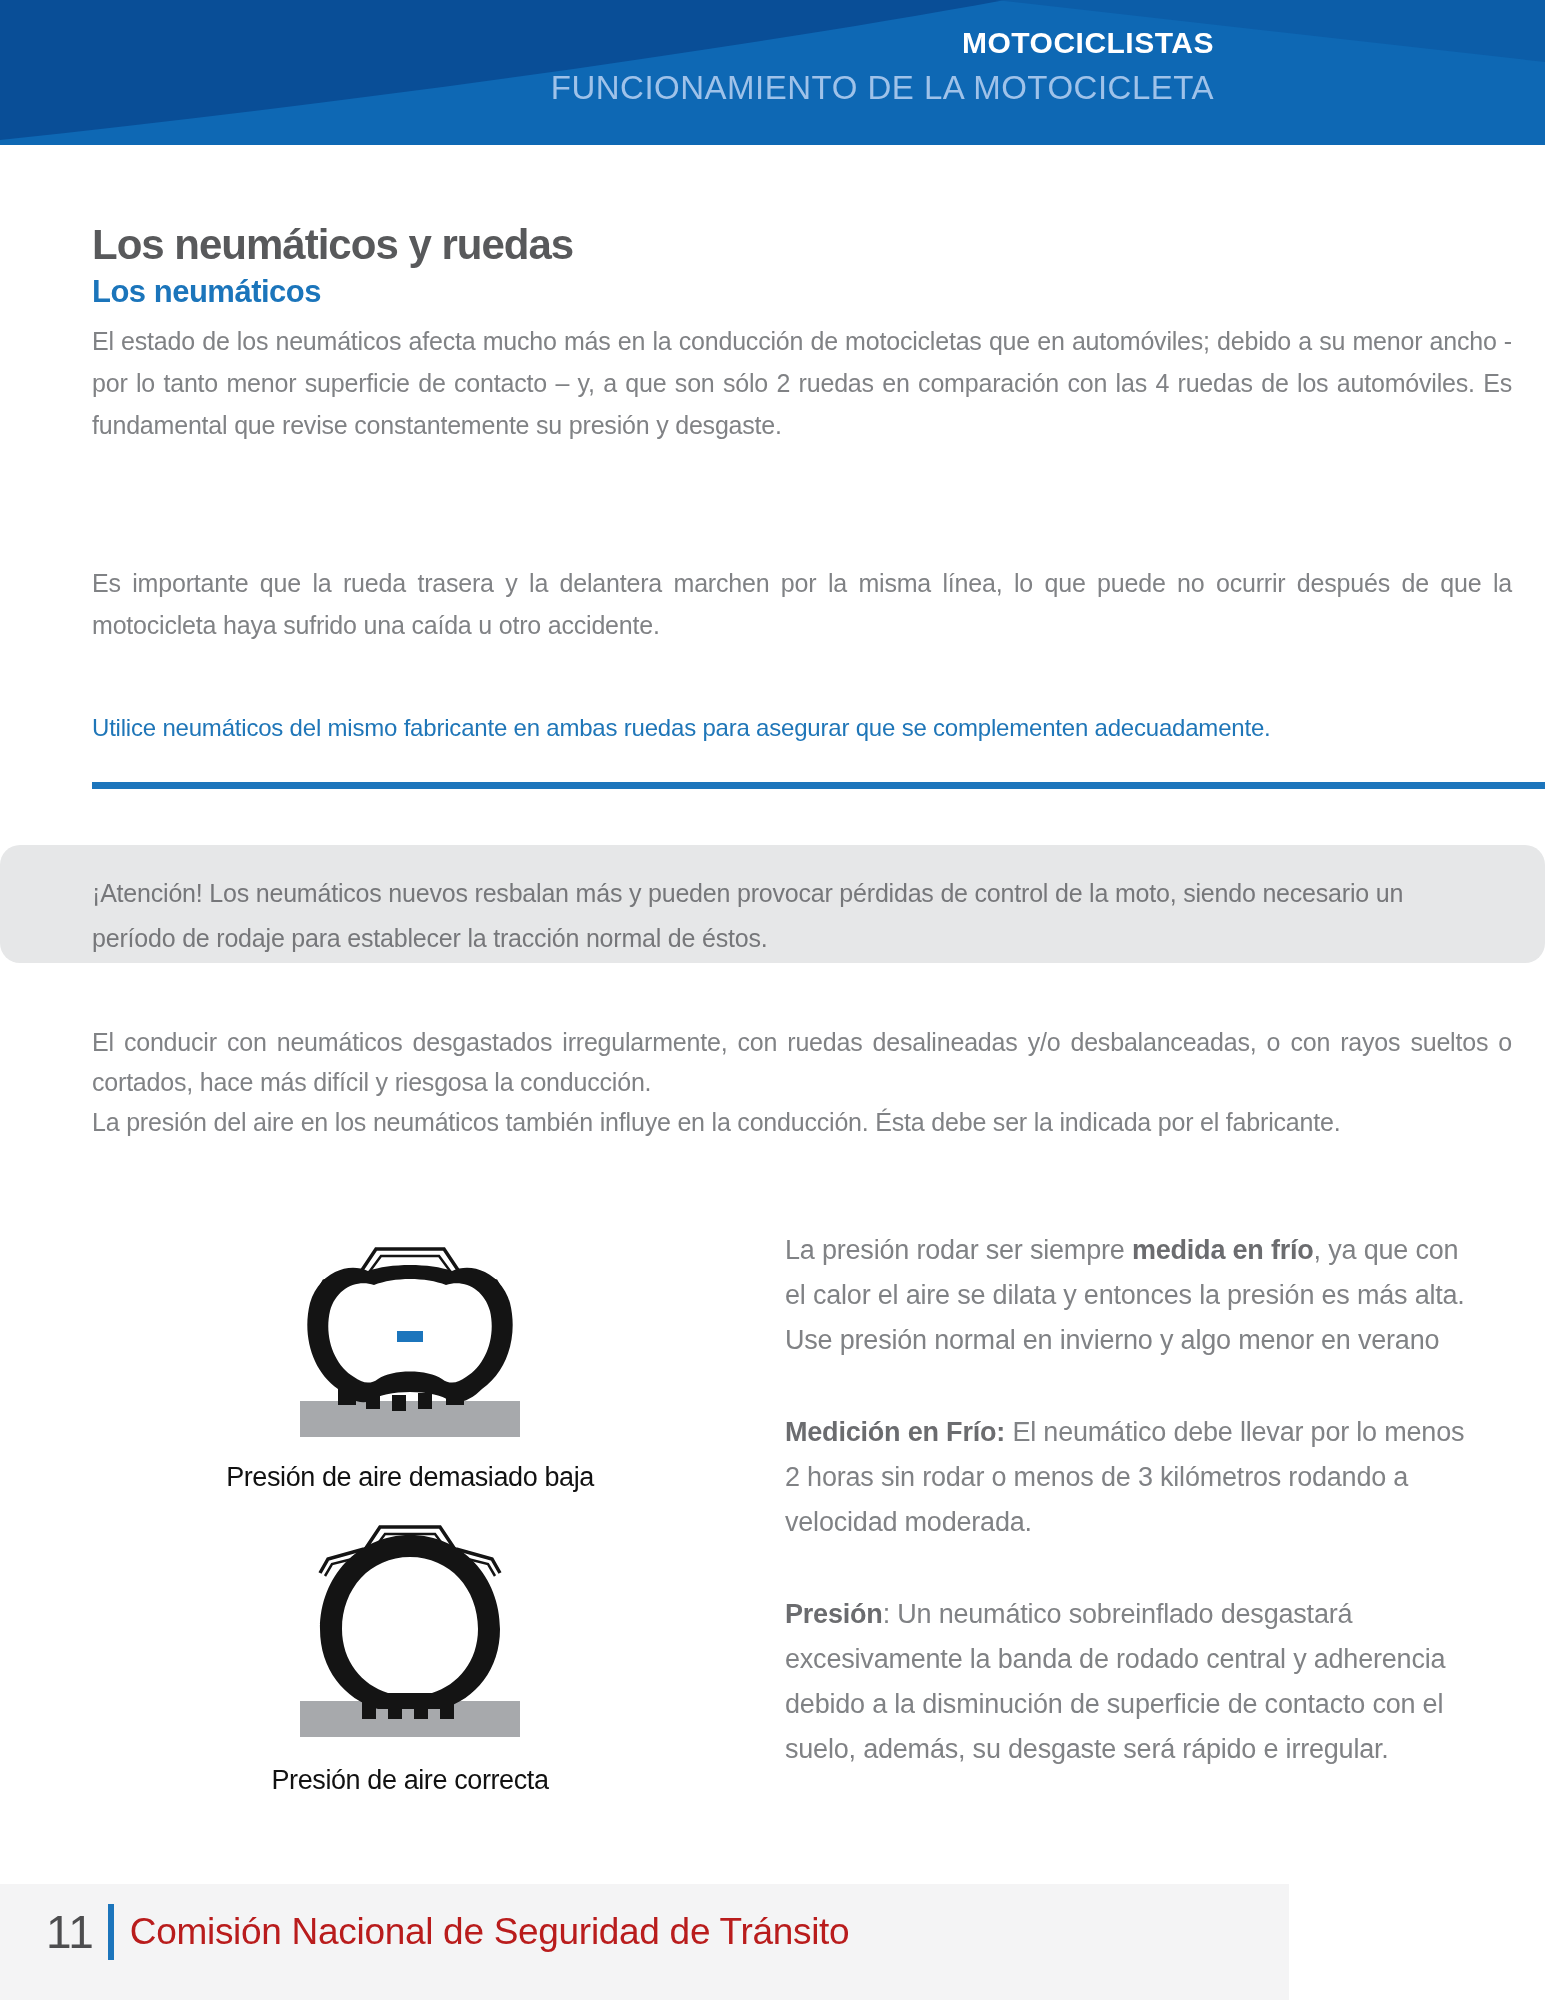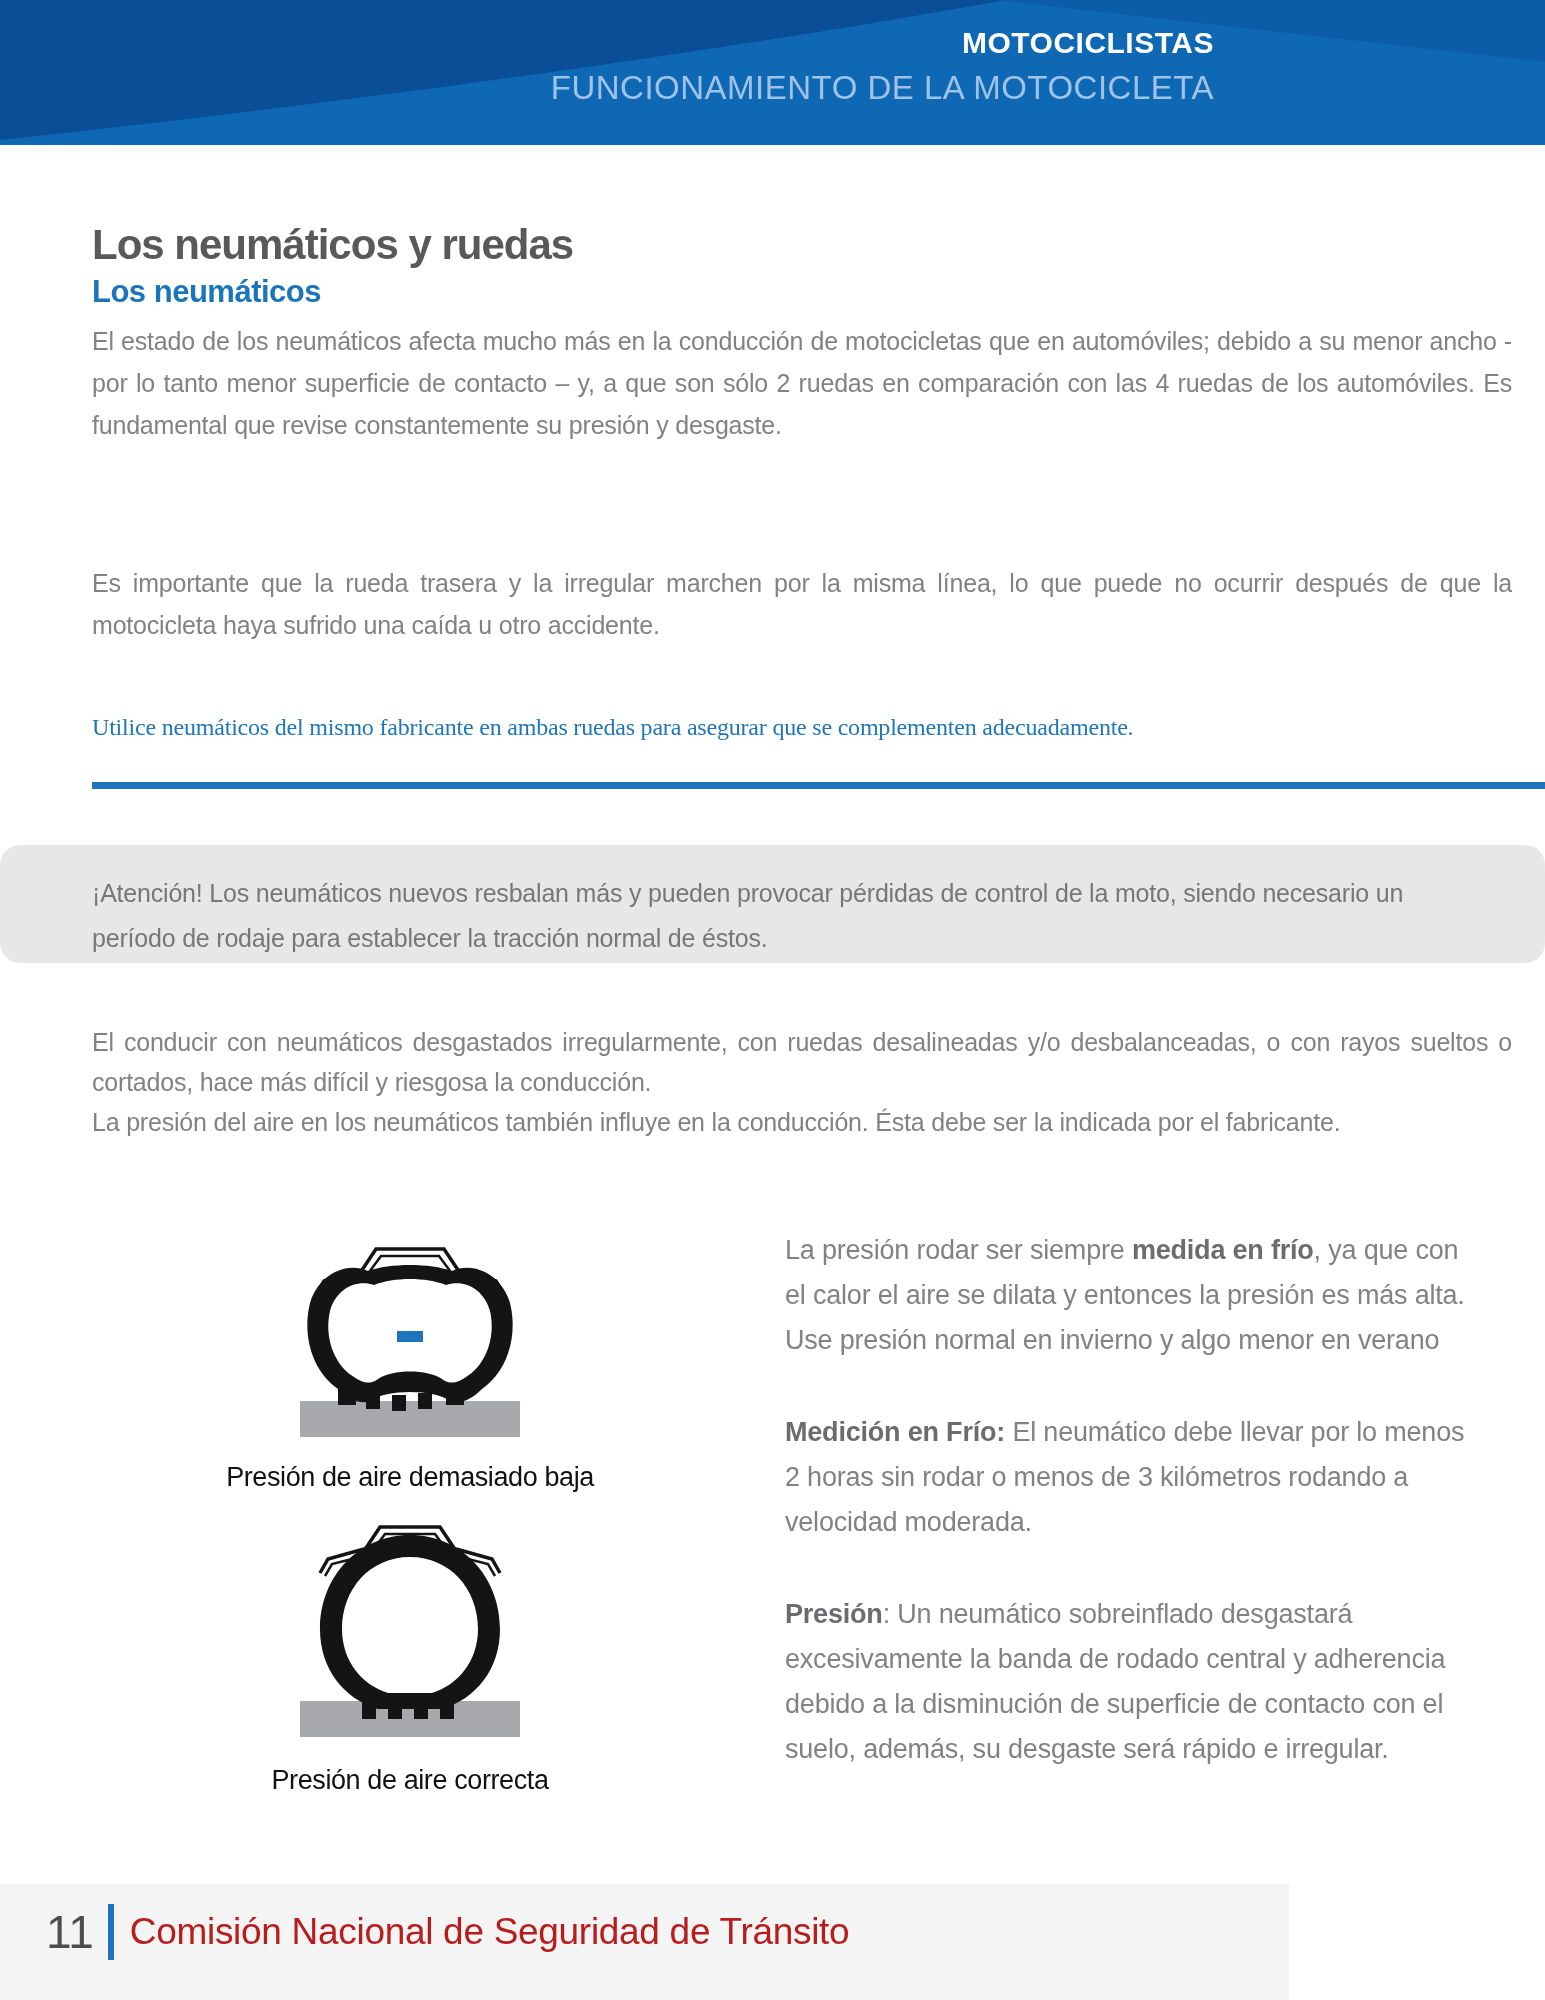--- a/index.html
+++ b/index.html
@@ -14,21 +14,21 @@
   .header-subtitle{color:#9fc2e9;font-size:33px;letter-spacing:.5px;margin-top:8px;}
 
   
   .h1{position:absolute;left:92px;top:194px;font-size:42px;font-weight:bold;color:#58595b;letter-spacing:-1px;margin-top:27px;}
   .h2{position:absolute;left:92px;top:274px;font-size:31px;font-weight:bold;color:#1b75bb;letter-spacing:-.5px;}
 
   
   .para{position:absolute;left:92px;width:1420px;font-size:25px;line-height:42px;color:#808285;text-align:justify;letter-spacing:-.2px;}
   .p-intro{top:320px;}
   .p-align{top:562px;}
-  .tip{position:absolute;left:92px;top:714px;width:1420px;font-size:24px;color:#1f76b8;letter-spacing:-.2px;font-family:Liberation Serif, serif;}
+  .tip{position:absolute;left:92px;top:714px;width:1420px;font-size:24px;color:#1f76b8;letter-spacing:-.2px;}
   .divider{position:absolute;left:92px;top:782px;width:1453px;height:7px;background:#1c75bc;}
   .attention{position:absolute;left:0;top:845px;width:1545px;height:118px;background:#e6e7e8;border-radius:20px;}
   .attention-inner{padding:26px 130px 0 92px;font-size:25px;line-height:45px;color:#76777a;letter-spacing:-.2px;}
   .p-wear{top:1022px;line-height:40px;}
 
   
   .figure-col{position:absolute;left:240px;top:1225px;width:340px;display:flex;flex-direction:column;align-items:center;}
   .fig-caption{font-size:27px;font-weight:normal;color:#111111;white-space:nowrap;margin-top:2px;letter-spacing:-.4px;}
   .fig2{margin-top:12px;}
 
@@ -58,21 +58,21 @@
     <div class="header-text">
       <div class="header-title">MOTOCICLISTAS</div>
       <div class="header-subtitle">FUNCIONAMIENTO DE LA MOTOCICLETA</div>
     </div>
   </div>
 
   <div class="h1">Los neumáticos y ruedas</div>
   <div class="h2">Los neumáticos</div>
 
   <div class="para p-intro">El estado de los neumáticos afecta mucho más en la conducción de motocicletas que en automóviles; debido a su menor ancho - por lo tanto menor superficie de contacto – y, a que son sólo 2 ruedas en comparación con las 4 ruedas de los automóviles. Es fundamental que revise constantemente su presión y desgaste.</div>
-  <div class="para p-align">Es importante que la rueda trasera y la irregular marchen por la misma línea, lo que puede no ocurrir después de que la motocicleta haya sufrido una caída u otro accidente.</div>
+  <div class="para p-align">Es importante que la rueda trasera y la delantera marchen por la misma línea, lo que puede no ocurrir después de que la motocicleta haya sufrido una caída u otro accidente.</div>
 
   <div class="tip">Utilice neumáticos del mismo fabricante en ambas ruedas para asegurar que se complementen adecuadamente.</div>
   <div class="divider"></div>
 
   <div class="attention">
     <div class="attention-inner">¡Atención! Los neumáticos nuevos resbalan más y pueden provocar pérdidas de control de la moto, siendo necesario un período de rodaje para establecer la tracción normal de éstos.</div>
   </div>
 
   <div class="para p-wear">
     <span>El conducir con neumáticos desgastados irregularmente, con ruedas desalineadas y/o desbalanceadas, o con rayos sueltos o cortados, hace más difícil y riesgosa la conducción.</span><br>

